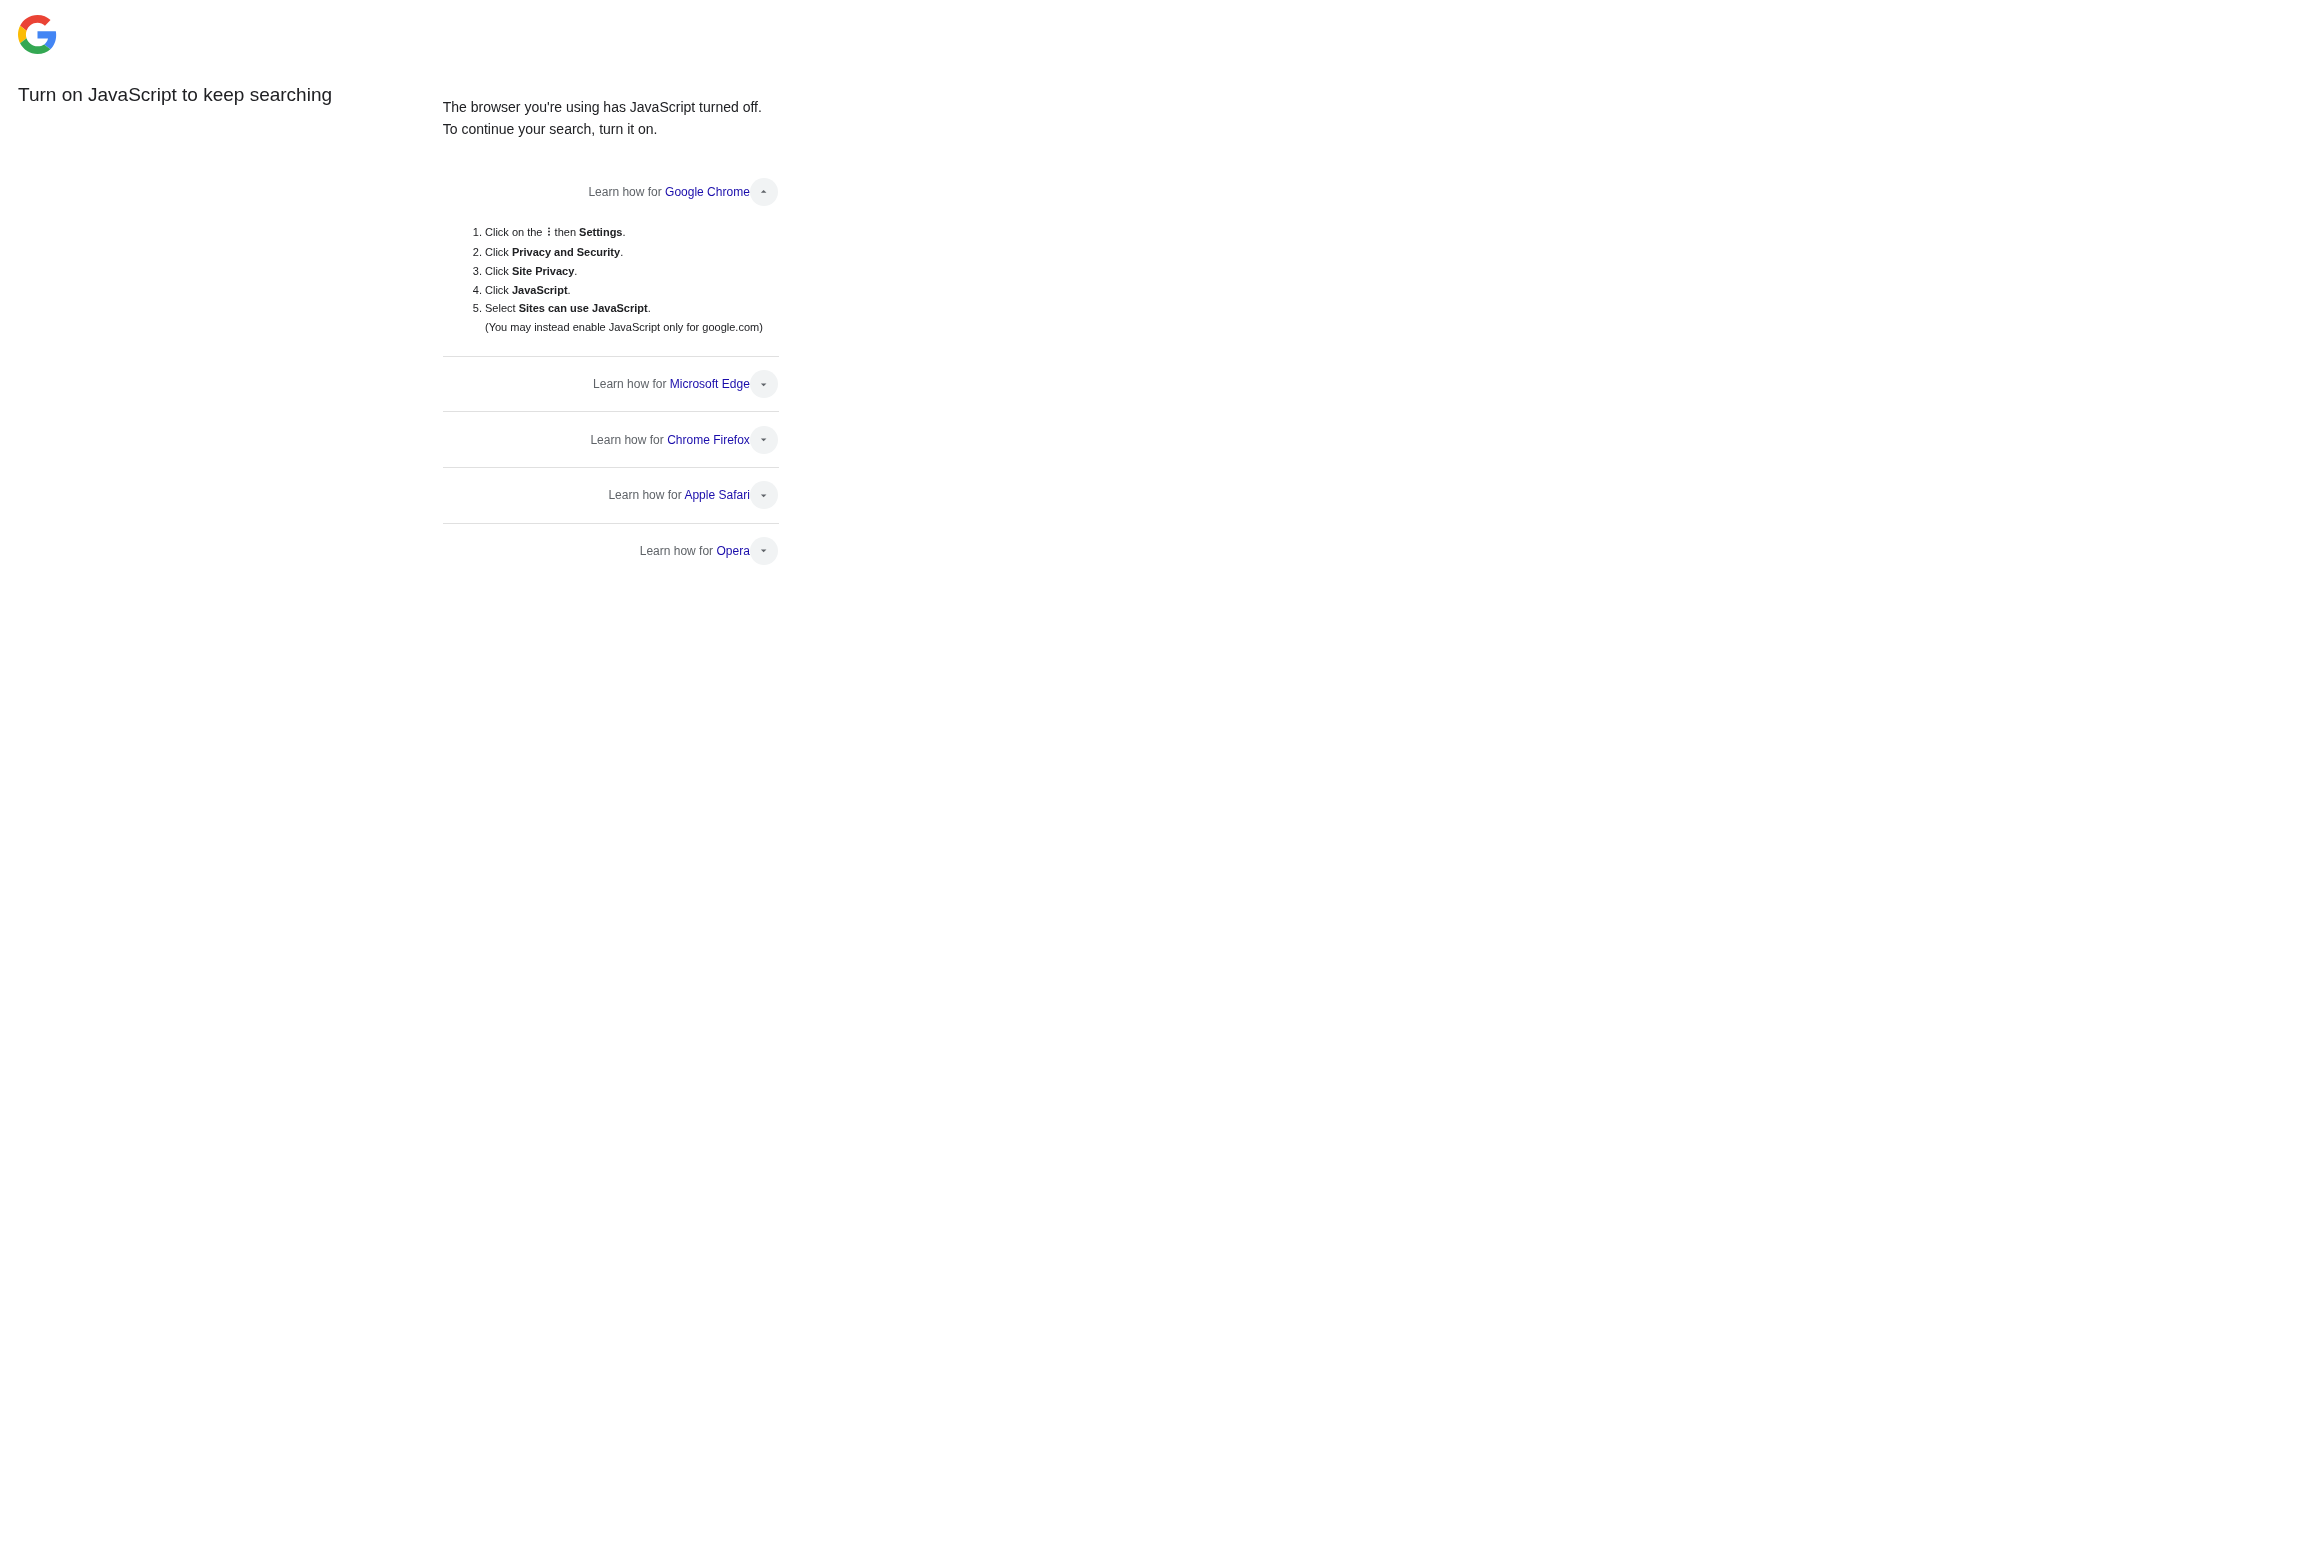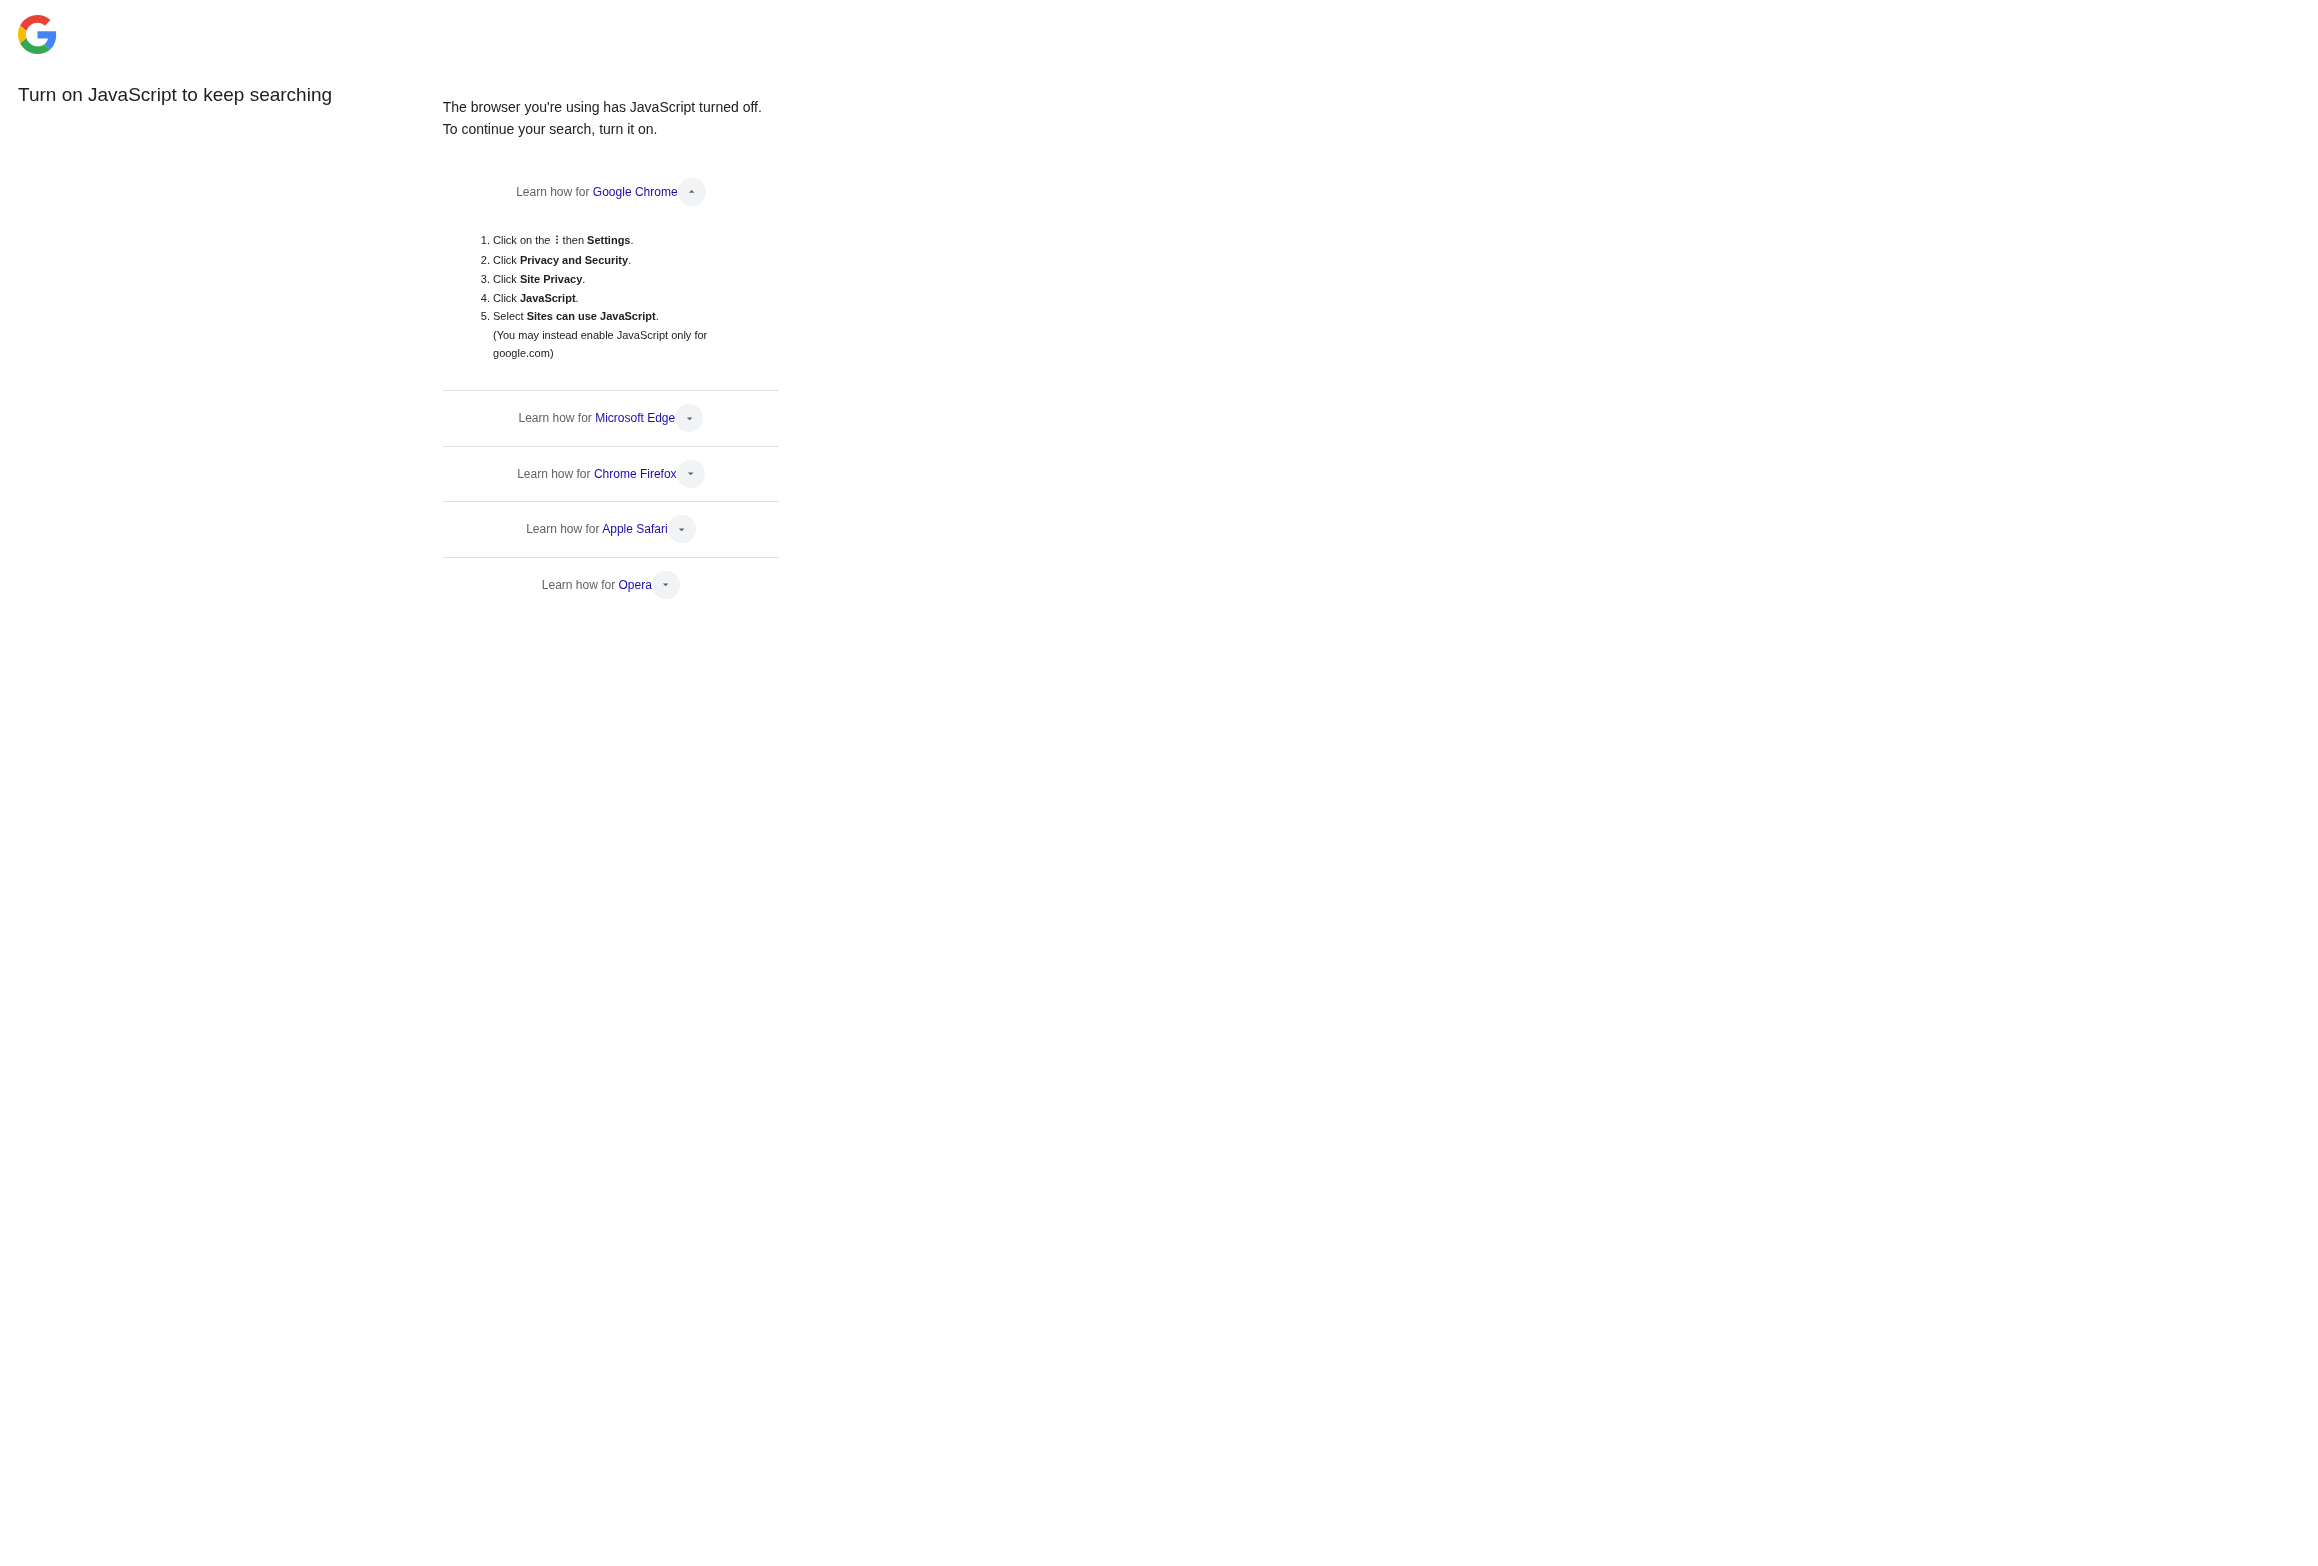--- a/index.html
+++ b/index.html
@@ -34,21 +34,21 @@
     margin: 13.3px 0 24px 0;
   }
   .accordion { }
   .acc-item {
     border-top: 0.6px solid #e0e0e0;
   }
   .acc-item.first { border-top: none; }
   .acc-header {
     display: flex;
     align-items: center;
-    justify-content: center;
+    justify-content: flex-end;
     padding: 13.3px 1.2px;
     cursor: pointer;
   }
   .acc-label {
     font-size: 12px;
     color: #5f6368;
   }
   .acc-label .browser-link {
     color: #1a0dab;
   }
@@ -60,21 +60,21 @@
     flex-shrink: 0;
   }
   .chev-btn svg { width: 13.3px; height: 13.3px; fill: #5f6368; }
   .chev-up svg { transform: rotate(180deg); }
   .acc-body {
     padding: 0 0 15.7px 25px;
     font-size: 11px;
     line-height: 1.65;
     color: #202124;
   }
-  .acc-body ol { margin: 12px; padding-left: 13.3px; }
+  .acc-body ol { margin: 4px; padding-left: 13.3px; }
   .acc-body li { margin: 0 0 0.6px 0; }
   .acc-body .note { margin-top: 0.6px; padding-left: 0; }
   .bold { font-weight: 700; }
   .vdots { display:inline-block; vertical-align: -1.2px; }
   .vdots svg { width: 6px; height: 11px; fill: #202124; }
 </style>
 </head>
 <body>
 
 <div class="page">

